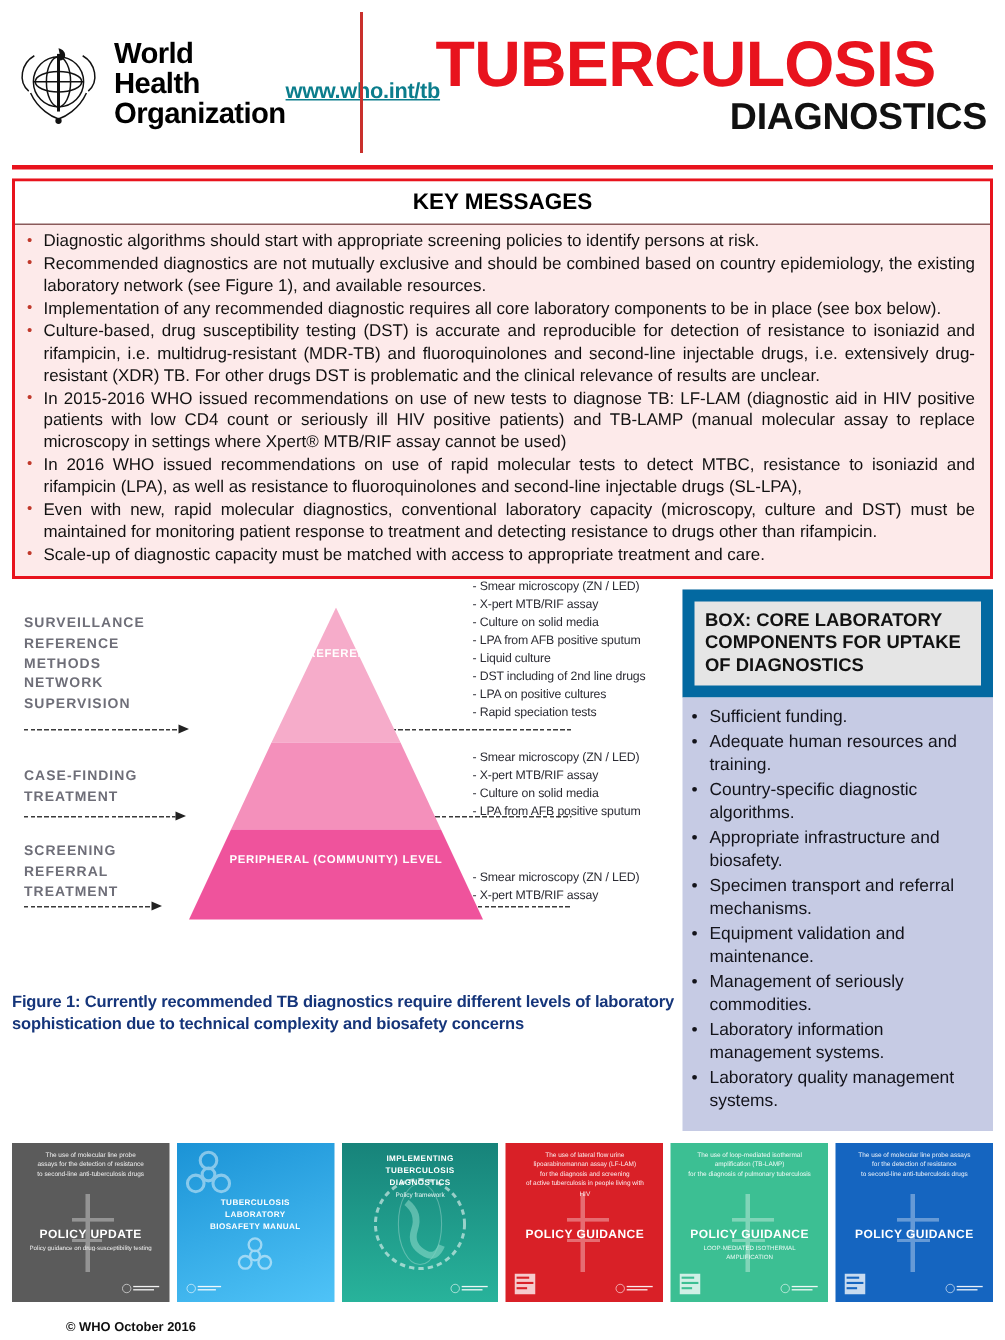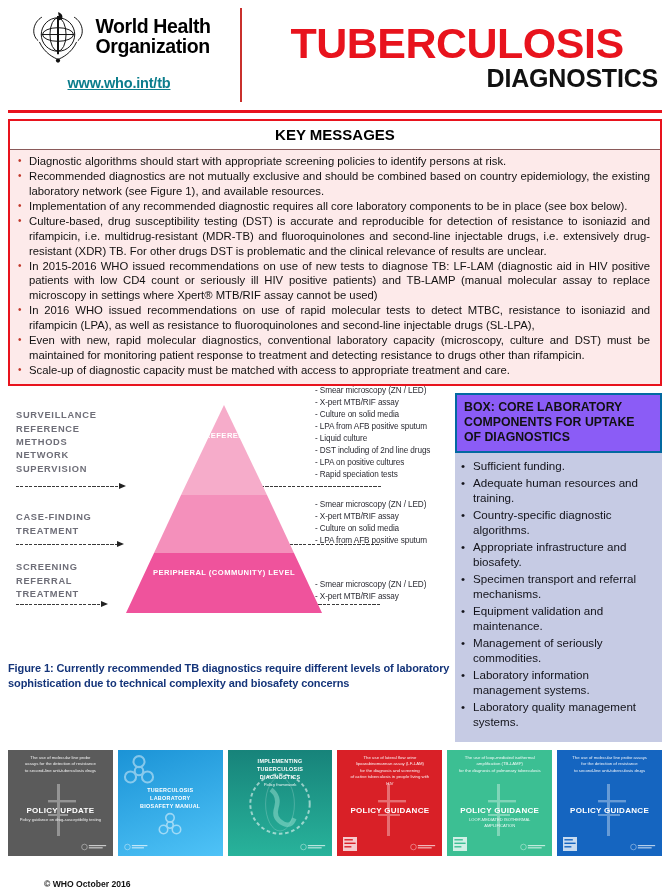--- a/index.html
+++ b/index.html
@@ -7,21 +7,21 @@
     width: 670px; height: 893px;
     background: #ffffff;
     font-family: "Liberation Sans", sans-serif;
     color: #1a1a1a;
     overflow: hidden;
     position: relative;
   }
 
   
   .header { display: flex; align-items: stretch; height: 108px; padding: 6px 8px 0 8px; }
-  .brand { width: 222px; display: flex; flex-direction: column; align-items: center; }
+  .brand { width: 222px; display: flex; flex-direction: row; align-items: center; }
   .brand-top { display: flex; align-items: center; gap: 6px; }
   .who-emblem { width: 62px; height: 62px; flex: 0 0 62px; }
   .who-words { font-weight: bold; font-size: 19.5px; line-height: 1.02; letter-spacing: -0.4px; color: #000; }
   .who-url {
     margin-top: 7px; font-size: 14.5px; font-weight: bold;
     color: #0b7d8c; text-decoration: underline; letter-spacing: -0.2px;
   }
   .vrule { width: 2px; background: #c9302c; margin: 2px 14px 6px 10px; }
   .titleblock { flex: 1; display: flex; flex-direction: column; justify-content: center; padding-right: 4px; }
   .title-main {
@@ -89,21 +89,21 @@
   .test-list div { white-space: nowrap; }
 
   .fig-caption {
     margin-top: 18px; font-size: 11px; font-weight: bold;
     color: #15357a; line-height: 1.33; letter-spacing: -0.1px;
   }
 
   
   .box-col { width: 209px; margin-left: 2px; }
   .box-head {
-    border: 2px solid #0369a1; background: #8b5cf6; padding: 5px 7px 6px 7px;
+    border: 8px solid #0369a1; background: #e5e5e5; padding: 5px 7px 6px 7px;
     font-size: 12.3px; font-weight: bold; color: #111; line-height: 1.22;
   }
   .box-body { background: #c6cbe4; padding: 6px 8px 10px 6px; min-height: 222px; }
   .box-item {
     display: flex; gap: 7px; font-size: 11.6px; line-height: 1.27;
     color: #13131a; margin-bottom: 2.5px;
   }
   .box-bullet { flex: 0 0 5px; }
 
   

